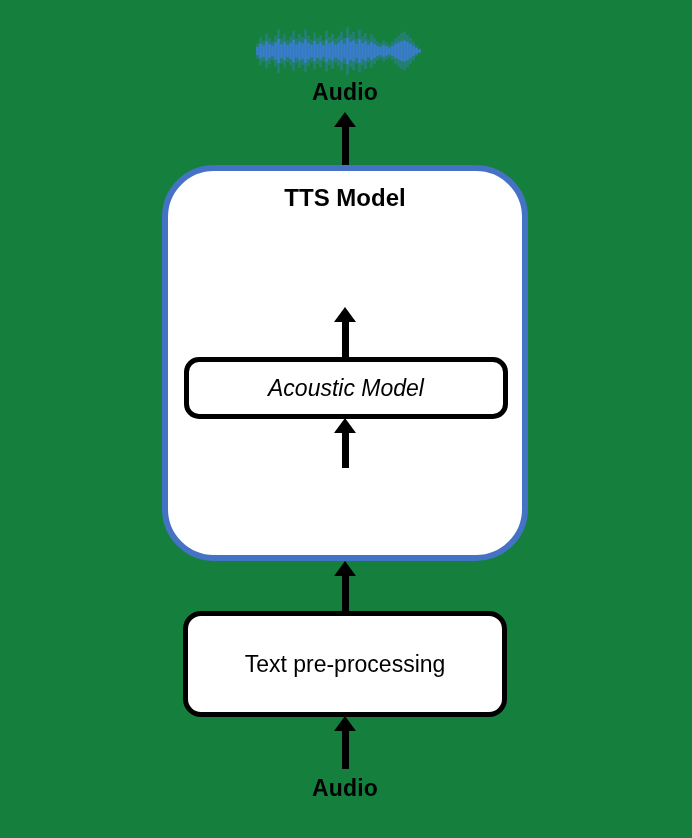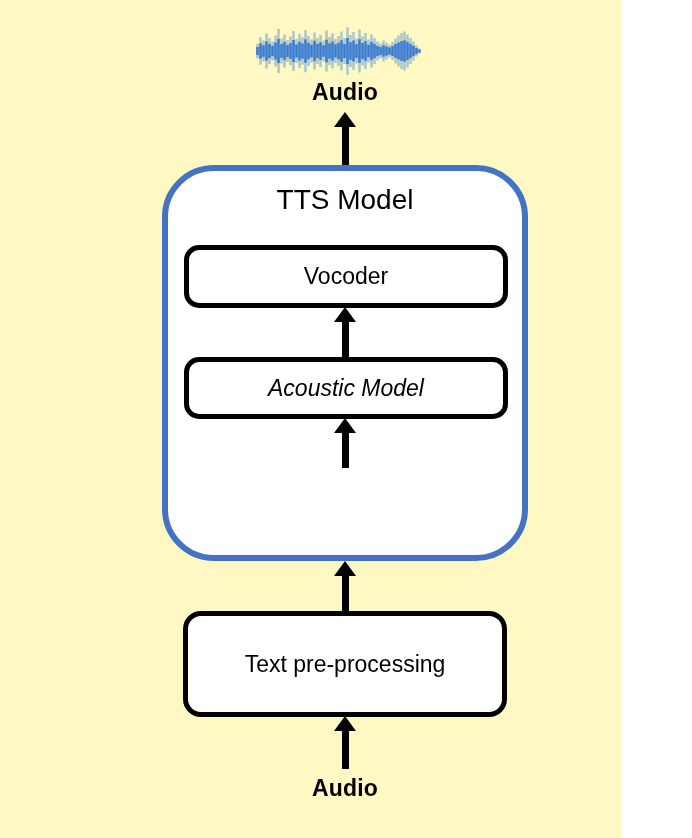--- a/index.html
+++ b/index.html
@@ -3,23 +3,23 @@
 <meta charset="utf-8">
 <style>
   html, body {
     margin: 0;
     padding: 0;
     background: #ffffff;
     font-family: "Liberation Sans", sans-serif;
   }
   .canvas {
     position: relative;
-    width: 621px;
+    width: 692px;
     height: 838px;
-    background: #fef9c3;
+    background: #15803d;
     overflow: hidden;
   }
   .waveform {
     position: absolute;
     left: 256px;
     top: 26px;
     width: 166px;
     height: 50px;
   }
   .label {
@@ -67,22 +67,22 @@
     border: 6px solid #4472C4;
     border-radius: 52px;
     background: #ffffff;
   }
   .tts-title {
     position: absolute;
     left: 162px;
     top: 184px;
     width: 366px;
     text-align: center;
-    font-size: 28px;
-    font-weight: normal;
+    font-size: 24px;
+    font-weight: bold;
     color: #000000;
   }
   .node-box {
     position: absolute;
     box-sizing: border-box;
     border: 5px solid #000000;
     border-radius: 15px;
     background: #ffffff;
     display: flex;
     align-items: center;
@@ -217,23 +217,20 @@
 
   <div class="arrow arrow-audio">
     <div class="head"></div>
     <div class="shaft"></div>
   </div>
 
   <div class="tts-container"></div>
 
   <div class="tts-title">TTS Model</div>
 
-  <div class="node-box box-vocoder">
-    <span>Vocoder</span>
-  </div>
 
   <div class="arrow arrow-vocoder">
     <div class="head"></div>
     <div class="shaft"></div>
   </div>
 
   <div class="node-box box-acoustic">
     <span>Acoustic Model</span>
   </div>
 

